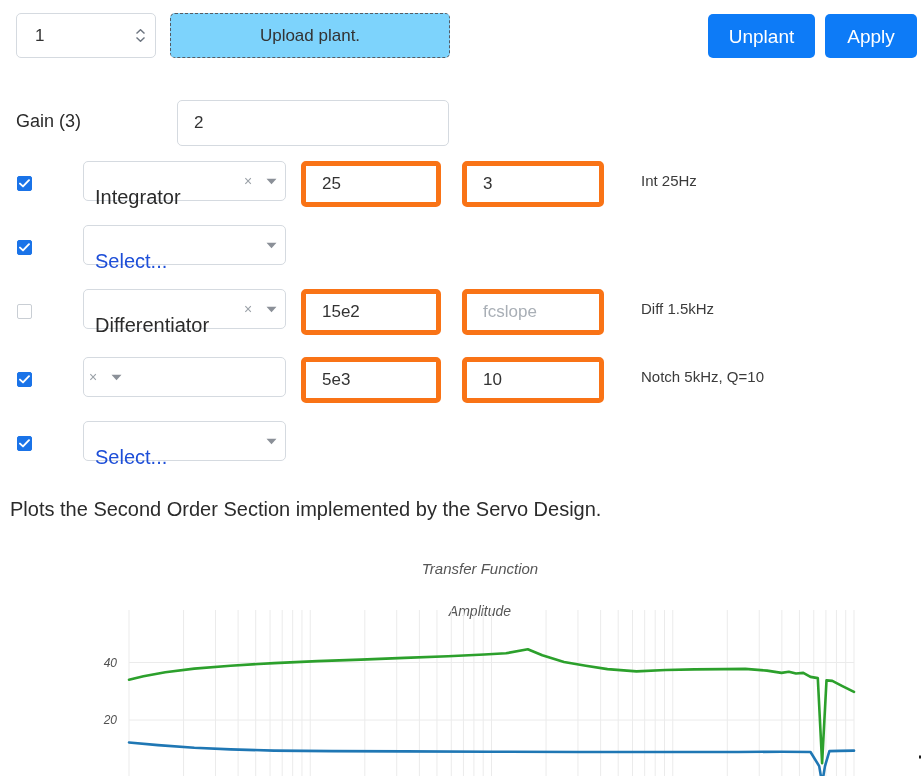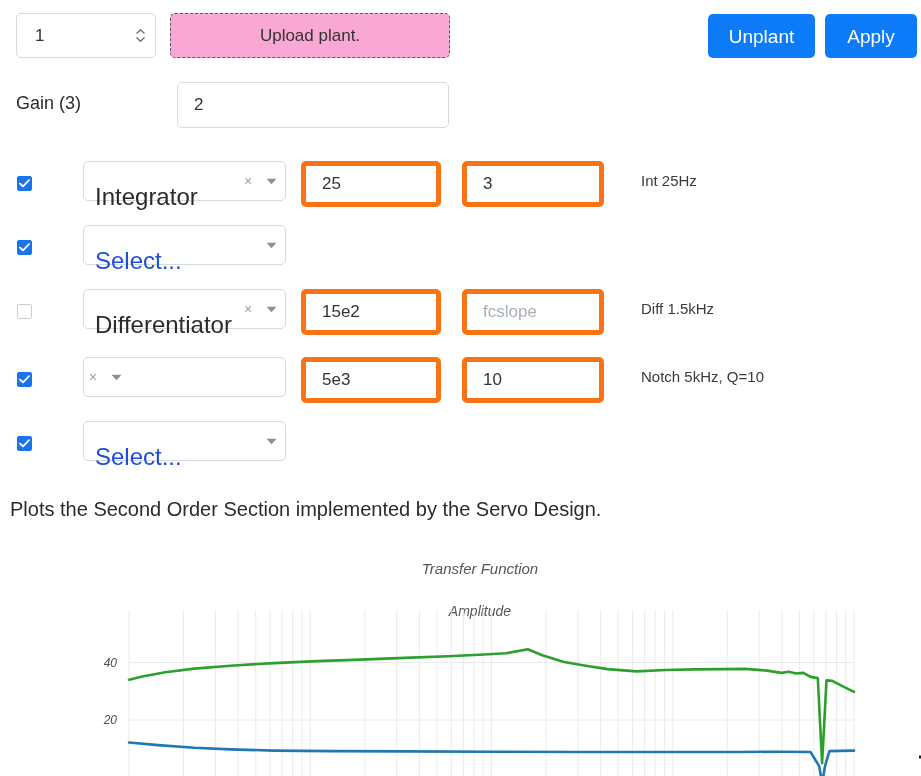--- a/index.html
+++ b/index.html
@@ -31,39 +31,39 @@
     width: 30px; display: flex; flex-direction: column;
     align-items: center; justify-content: center; gap: 3px;
     color: #6d7580;
   }
   .spinner-arrows svg { display: block; }
 
   .upload-btn {
     position: absolute; left: 170px; top: 13px;
     width: 280px; height: 45px;
     border: 1px dashed #555b63; border-radius: 5px;
-    background: #f9a8d4;
+    background: #7dd3fc;
     display: flex; align-items: center; justify-content: center;
     font-size: 17px; color: #333;
     cursor: pointer;
   }
 
   .btn-primary {
     position: absolute; top: 14px; height: 44px;
     background: #0d7bf7; color: #fff;
     border: none; border-radius: 5px;
     font-family: "Liberation Sans", sans-serif;
     font-size: 19px; line-height: 1;
     padding: 0 18px; cursor: pointer;
   }
   .btn-unplant { left: 708px; width: 107px; }
   .btn-apply   { left: 825px; width: 92px; }
 
   
-  .gain-row { position: absolute; left: 0; top: 82px; width: 838px; height: 48px; }
+  .gain-row { position: absolute; left: 0; top: 100px; width: 838px; height: 48px; }
   .gain-label {
     position: absolute; left: 16px; top: 11px;
     font-size: 18px; color: #2b2b2b;
   }
   .gain-input {
     position: absolute; left: 177px; top: 0;
     width: 272px; height: 46px;
     border: 1px solid #d5dae0; border-radius: 5px;
     background: #fff;
     font-family: "Liberation Sans", sans-serif;
@@ -89,21 +89,21 @@
   .sel {
     position: absolute; left: 83px; top: 0;
     width: 203px; height: 40px;
     border: 1px solid #d5dae0; border-radius: 5px;
     background: #fff;
     display: flex; align-items: center;
     cursor: pointer;
   }
   .sel-text {
     flex: 1; padding-left: 11px;
-    font-size: 24px; color: #2b2b2b;
+    font-size: 20px; color: #2b2b2b;
     white-space: nowrap; overflow: hidden; margin-top: 32px;
   }
   .sel-text.ph { color: #1d4ed8; }
   .sel-clear {
     width: 18px; text-align: center;
     font-size: 14px; color: #9aa0a7; cursor: pointer;
   }
   .sel-caret {
     width: 28px; display: flex; align-items: center; justify-content: center;
     color: #8b9098;

